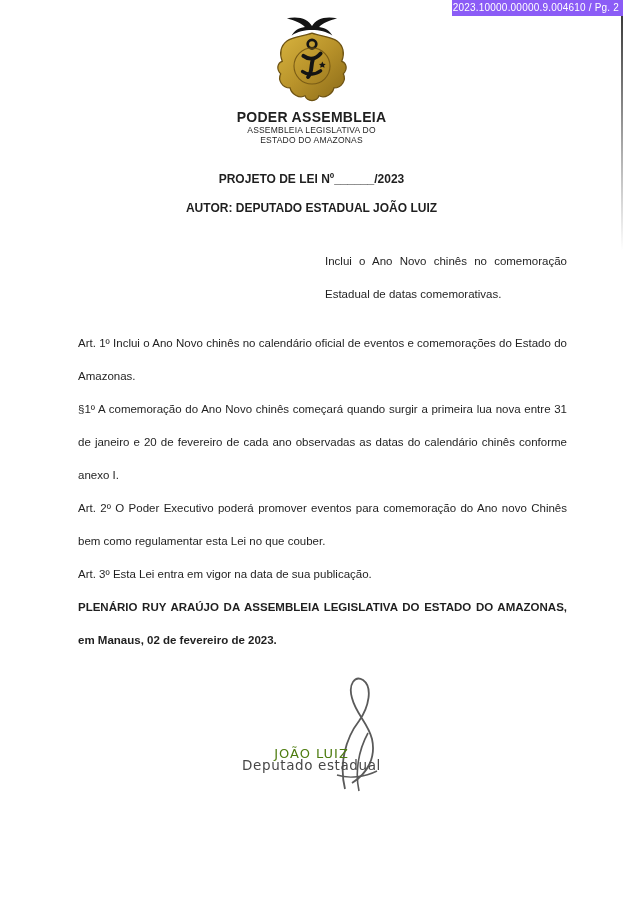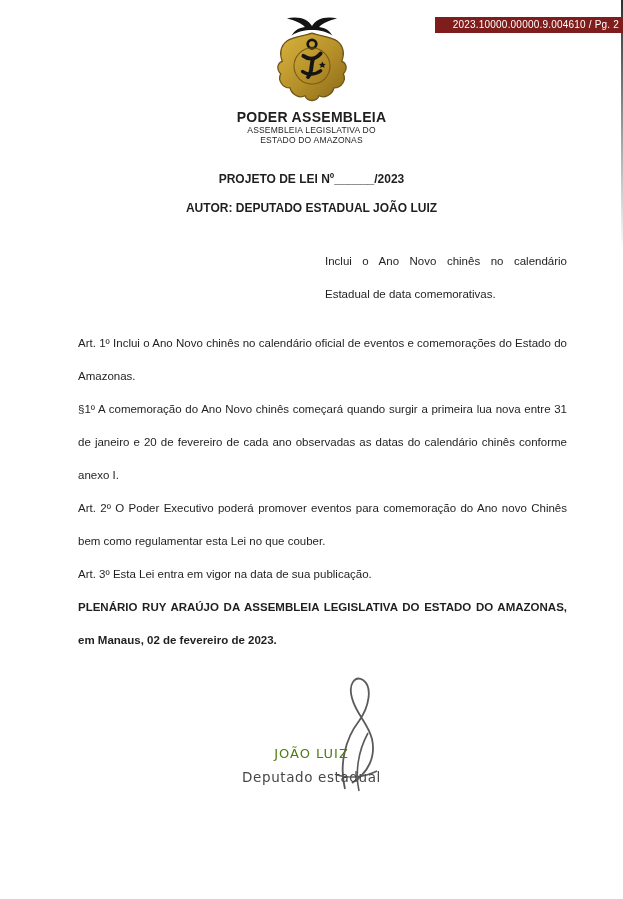--- a/index.html
+++ b/index.html
@@ -7,23 +7,23 @@
   .page {
     position:relative; width:623px; height:899px; margin:0 auto;
     background:#ffffff; overflow:hidden;
     font-family:"Liberation Sans", sans-serif; color:#1f1f1f;
   }
   .page-edge {
     position:absolute; top:0; right:0; width:2px; height:250px;
     background:linear-gradient(#2e2e2e, rgba(46,46,46,0));
   }
   .doc-label {
-    position:absolute; top:17px; right:0; z-index:5;
-    background:#7f1d1d; color:#ffffff;
-    font-size:10px; line-height:12px; padding:2px 4px 2px 18px;
+    position:absolute; top:0; right:0; z-index:5;
+    background:#8b5cf6; color:#ffffff;
+    font-size:10px; line-height:12px; padding:2px 4px 2px 1px;
     letter-spacing:0.2px; white-space:nowrap;
   }
   .header { text-align:center; padding-top:12px; }
   .crest { display:block; margin:0 auto; }
   .org-title { font-weight:bold; font-size:14px; letter-spacing:0.3px; margin-top:3px; }
   .org-sub { font-size:8.5px; line-height:10px; letter-spacing:0.2px; }
 
   .title-block { text-align:center; font-weight:bold; font-size:12px; margin-top:27px; }
   .title-line2 { margin-top:15px; }
 
@@ -37,21 +37,21 @@
   .body-text p { margin:0; text-align:justify; }
   .closing { margin-top:33px; font-weight:bold; }
 
   .signature { position:relative; width:260px; height:118px; margin:18px auto 0; }
   .sig-scribble { position:absolute; left:135px; top:-4px; }
   .sig-name {
     position:absolute; bottom:32px; width:100%; text-align:center;
     font-family:"DejaVu Sans", sans-serif; font-size:13px; color:#4d7c0f; letter-spacing:1px;
   }
   .sig-role {
-    position:absolute; bottom:8px; width:100%; text-align:center;
+    position:absolute; bottom:20px; width:100%; text-align:center;
     font-family:"DejaVu Sans", sans-serif; font-size:13.5px; color:#474747; letter-spacing:0.6px;
   }
 </style>
 </head>
 <body>
 
 <div class="page">
 
   <div class="page-edge"></div>
 
@@ -78,21 +78,21 @@
     <div class="org-title">PODER ASSEMBLEIA</div>
     <div class="org-sub">ASSEMBLEIA LEGISLATIVA DO</div>
     <div class="org-sub">ESTADO DO AMAZONAS</div>
   </div>
 
   <div class="title-block">
     <div>PROJETO DE LEI Nº______/2023</div>
     <div class="title-line2">AUTOR: DEPUTADO ESTADUAL JOÃO LUIZ</div>
   </div>
 
-  <div class="ementa">Inclui o Ano Novo chinês no calendário Estadual de data comemorativas.</div>
+  <div class="ementa">Inclui o Ano Novo chinês no comemoração Estadual de datas comemorativas.</div>
 
 
   <div class="body-text">
     <p>Art. 1º Inclui o Ano Novo chinês no calendário oficial de eventos e comemorações do Estado do Amazonas.</p>
     <p>§1º A comemoração do Ano Novo chinês começará quando surgir a primeira lua nova entre 31 de janeiro e 20 de fevereiro de cada ano observadas as datas do calendário chinês conforme anexo I.</p>
     <p>Art. 2º O Poder Executivo poderá promover eventos para comemoração do Ano novo Chinês bem como regulamentar esta Lei no que couber.</p>
     <p>Art. 3º Esta Lei entra em vigor na data de sua publicação.</p>
     <p class="closing">PLENÁRIO RUY ARAÚJO DA ASSEMBLEIA LEGISLATIVA DO ESTADO DO AMAZONAS, em Manaus, 02 de fevereiro de 2023.</p>
   </div>
 

